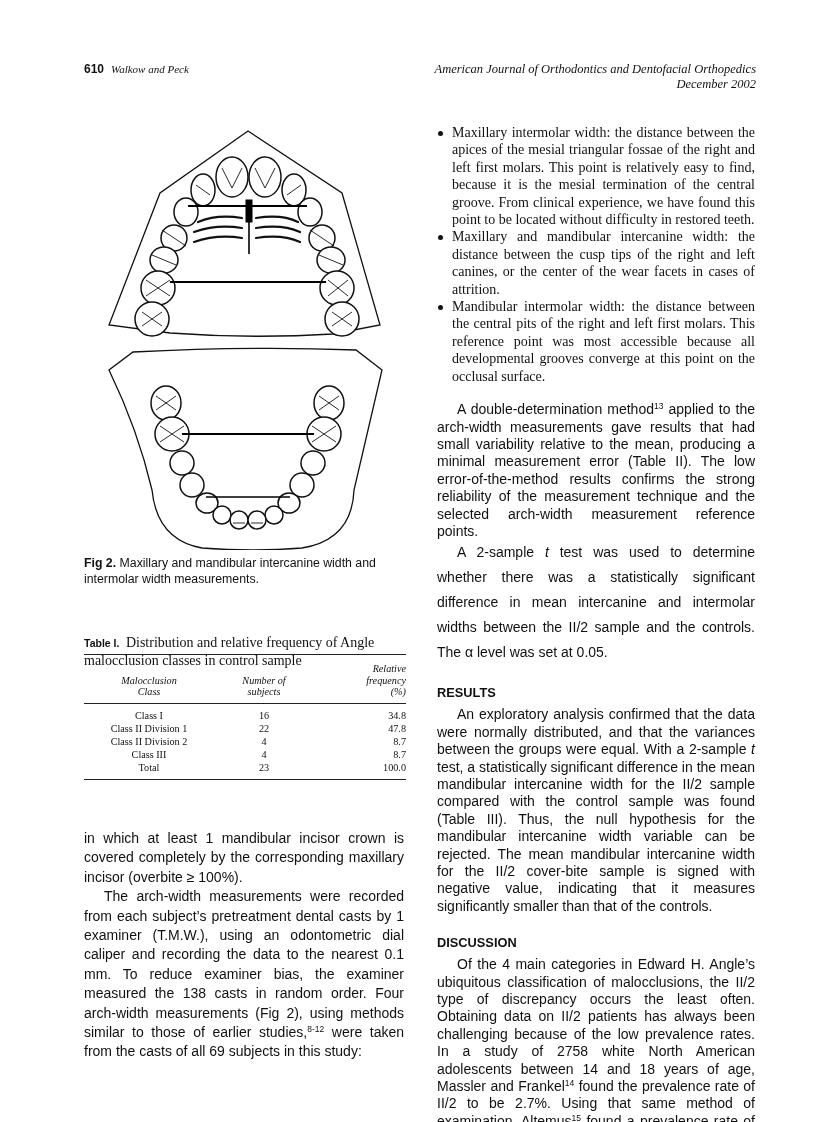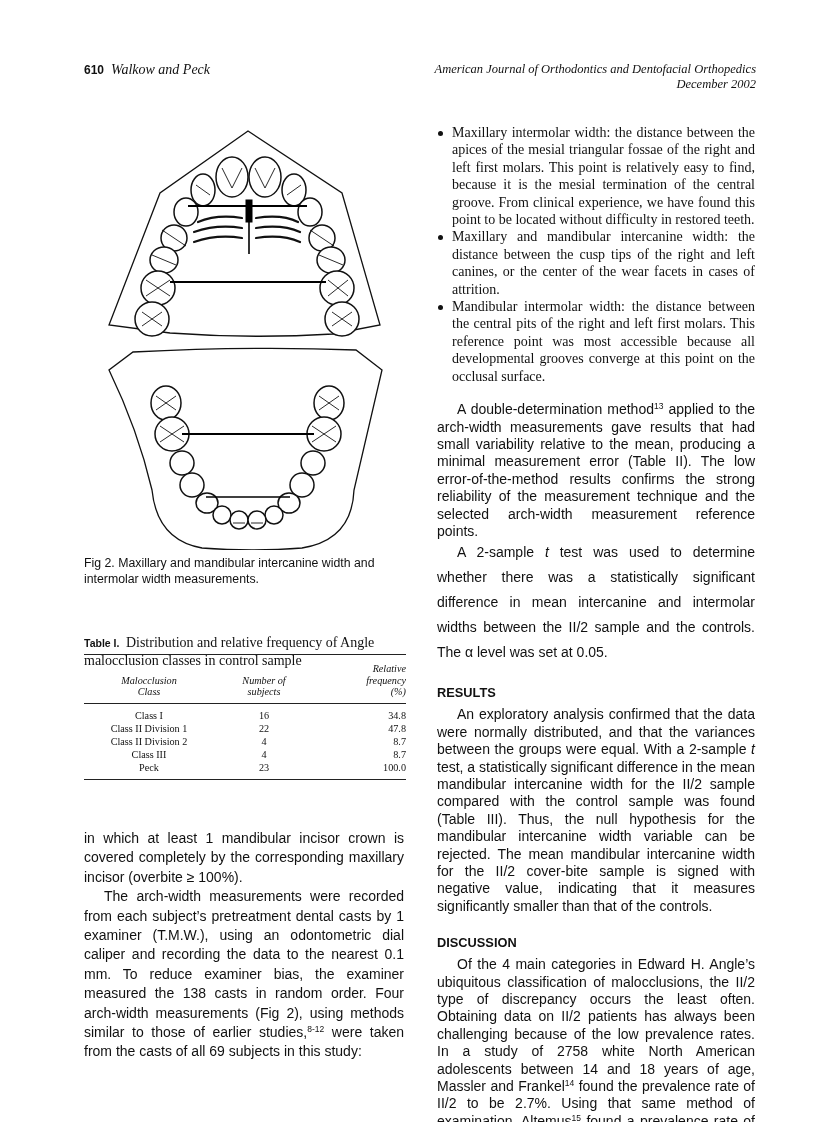--- a/index.html
+++ b/index.html
@@ -1,28 +1,28 @@
 <!DOCTYPE html>
 <html><head>
 <meta charset="utf-8">
 <style>
   html, body { margin: 0; padding: 0; background: #ffffff; }
   body { width: 838px; height: 1122px; position: relative; overflow: hidden; color: #111; }
 
   .running-head { position: absolute; top: 62px; left: 84px; width: 672px; height: 34px; }
   .rh-left { position: absolute; left: 0; top: 0; font-size: 12px; }
   .rh-left .pg { font-family: "Liberation Sans", sans-serif; font-weight: bold; font-size: 12px; margin-right: 4px; }
-  .rh-left .au { font-family: "Liberation Serif", serif; font-style: italic; font-size: 14px; }
+  .rh-left .au { font-family: "Liberation Serif", serif; font-style: italic; font-size: 11px; }
   .rh-right { position: absolute; right: 0; top: 0; text-align: right; font-family: "Liberation Serif", serif; font-style: italic; font-size: 12.5px; line-height: 15px; }
   .col-right { position: absolute; left: 437px; top: 124px; width: 318px; }
 
   .figure { position: absolute; left: 102px; top: 130px; width: 304px; height: 420px; }
 
   .fig-caption { position: absolute; left: 84px; top: 556px; width: 322px; font-family: "Liberation Sans", sans-serif; font-size: 12.3px; line-height: 15.5px; }
-  .fig-caption b { font-weight: normal; text-align: center; }
+  .fig-caption b { font-weight: bold; text-align: center; }
 
   .table-caption { position: absolute; left: 84px; top: 634px; width: 322px; font-family: "Liberation Serif", serif; font-size: 14px; line-height: 17px; }
   .table-caption .tlabel { font-family: "Liberation Sans", sans-serif; font-size: 10.5px; font-weight: bold; margin-right: 3px; }
 
   .table1 { position: absolute; left: 84px; top: 654px; width: 322px; border-collapse: collapse; font-family: "Liberation Serif", serif; font-size: 10.2px; }
   .table1 thead tr.hdr th { font-style: italic; font-weight: normal; line-height: 11.5px; padding: 8px 0 5px 0; vertical-align: bottom; }
   .table1 .topline td { height: 0; border-top: 1.6px solid #222; padding: 0; }
   .table1 .midline td { height: 0; border-top: 1.6px solid #222; padding: 0; }
   .table1 .botline td { height: 0; border-top: 1.6px solid #222; padding: 0; }
   .table1 td.c { line-height: 13px; padding: 0; }
@@ -185,21 +185,21 @@
       <td class="c col1">Class II Division 2</td>
       <td class="c col2">4</td>
       <td class="c col3">8.7</td>
     </tr>
     <tr>
       <td class="c col1">Class III</td>
       <td class="c col2">4</td>
       <td class="c col3">8.7</td>
     </tr>
     <tr class="rlast">
-      <td class="c col1">Peck</td>
+      <td class="c col1">Total</td>
       <td class="c col2">23</td>
       <td class="c col3">100.0</td>
     </tr>
     <tr class="botline">
         <td colspan="3"></td>
       </tr>
   </tbody>
 </table>
 
 <div class="body-left">

